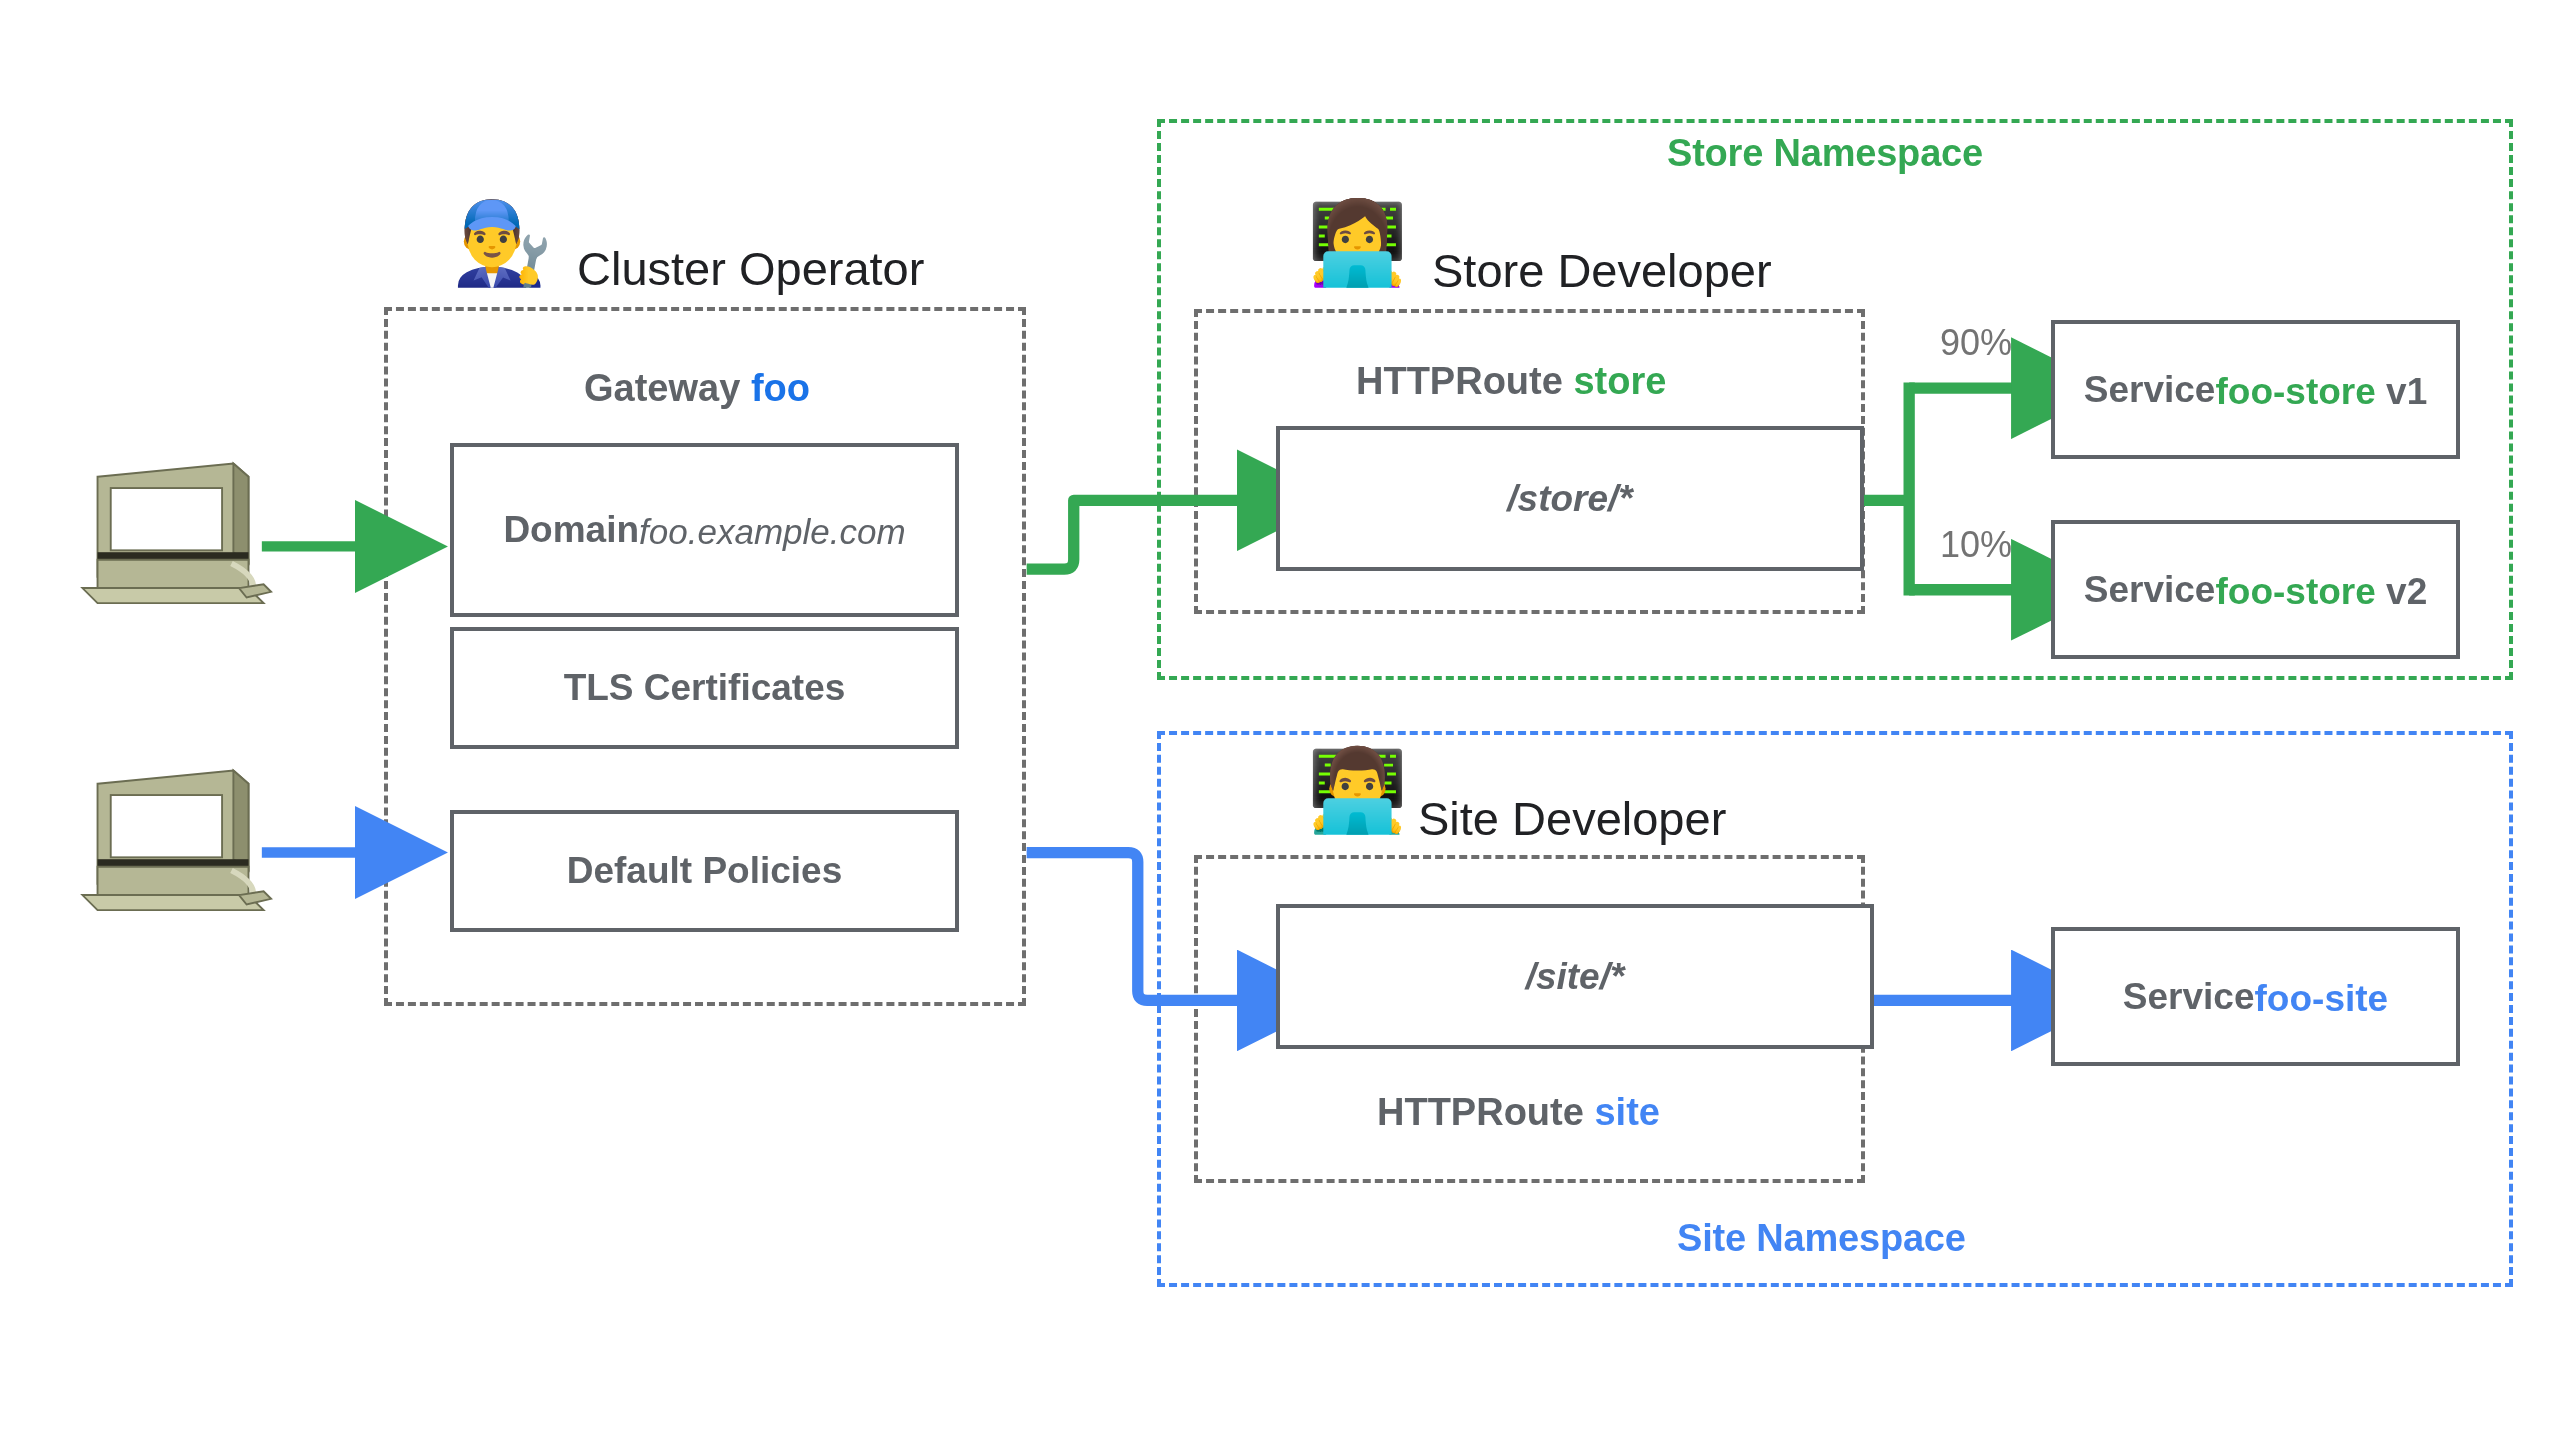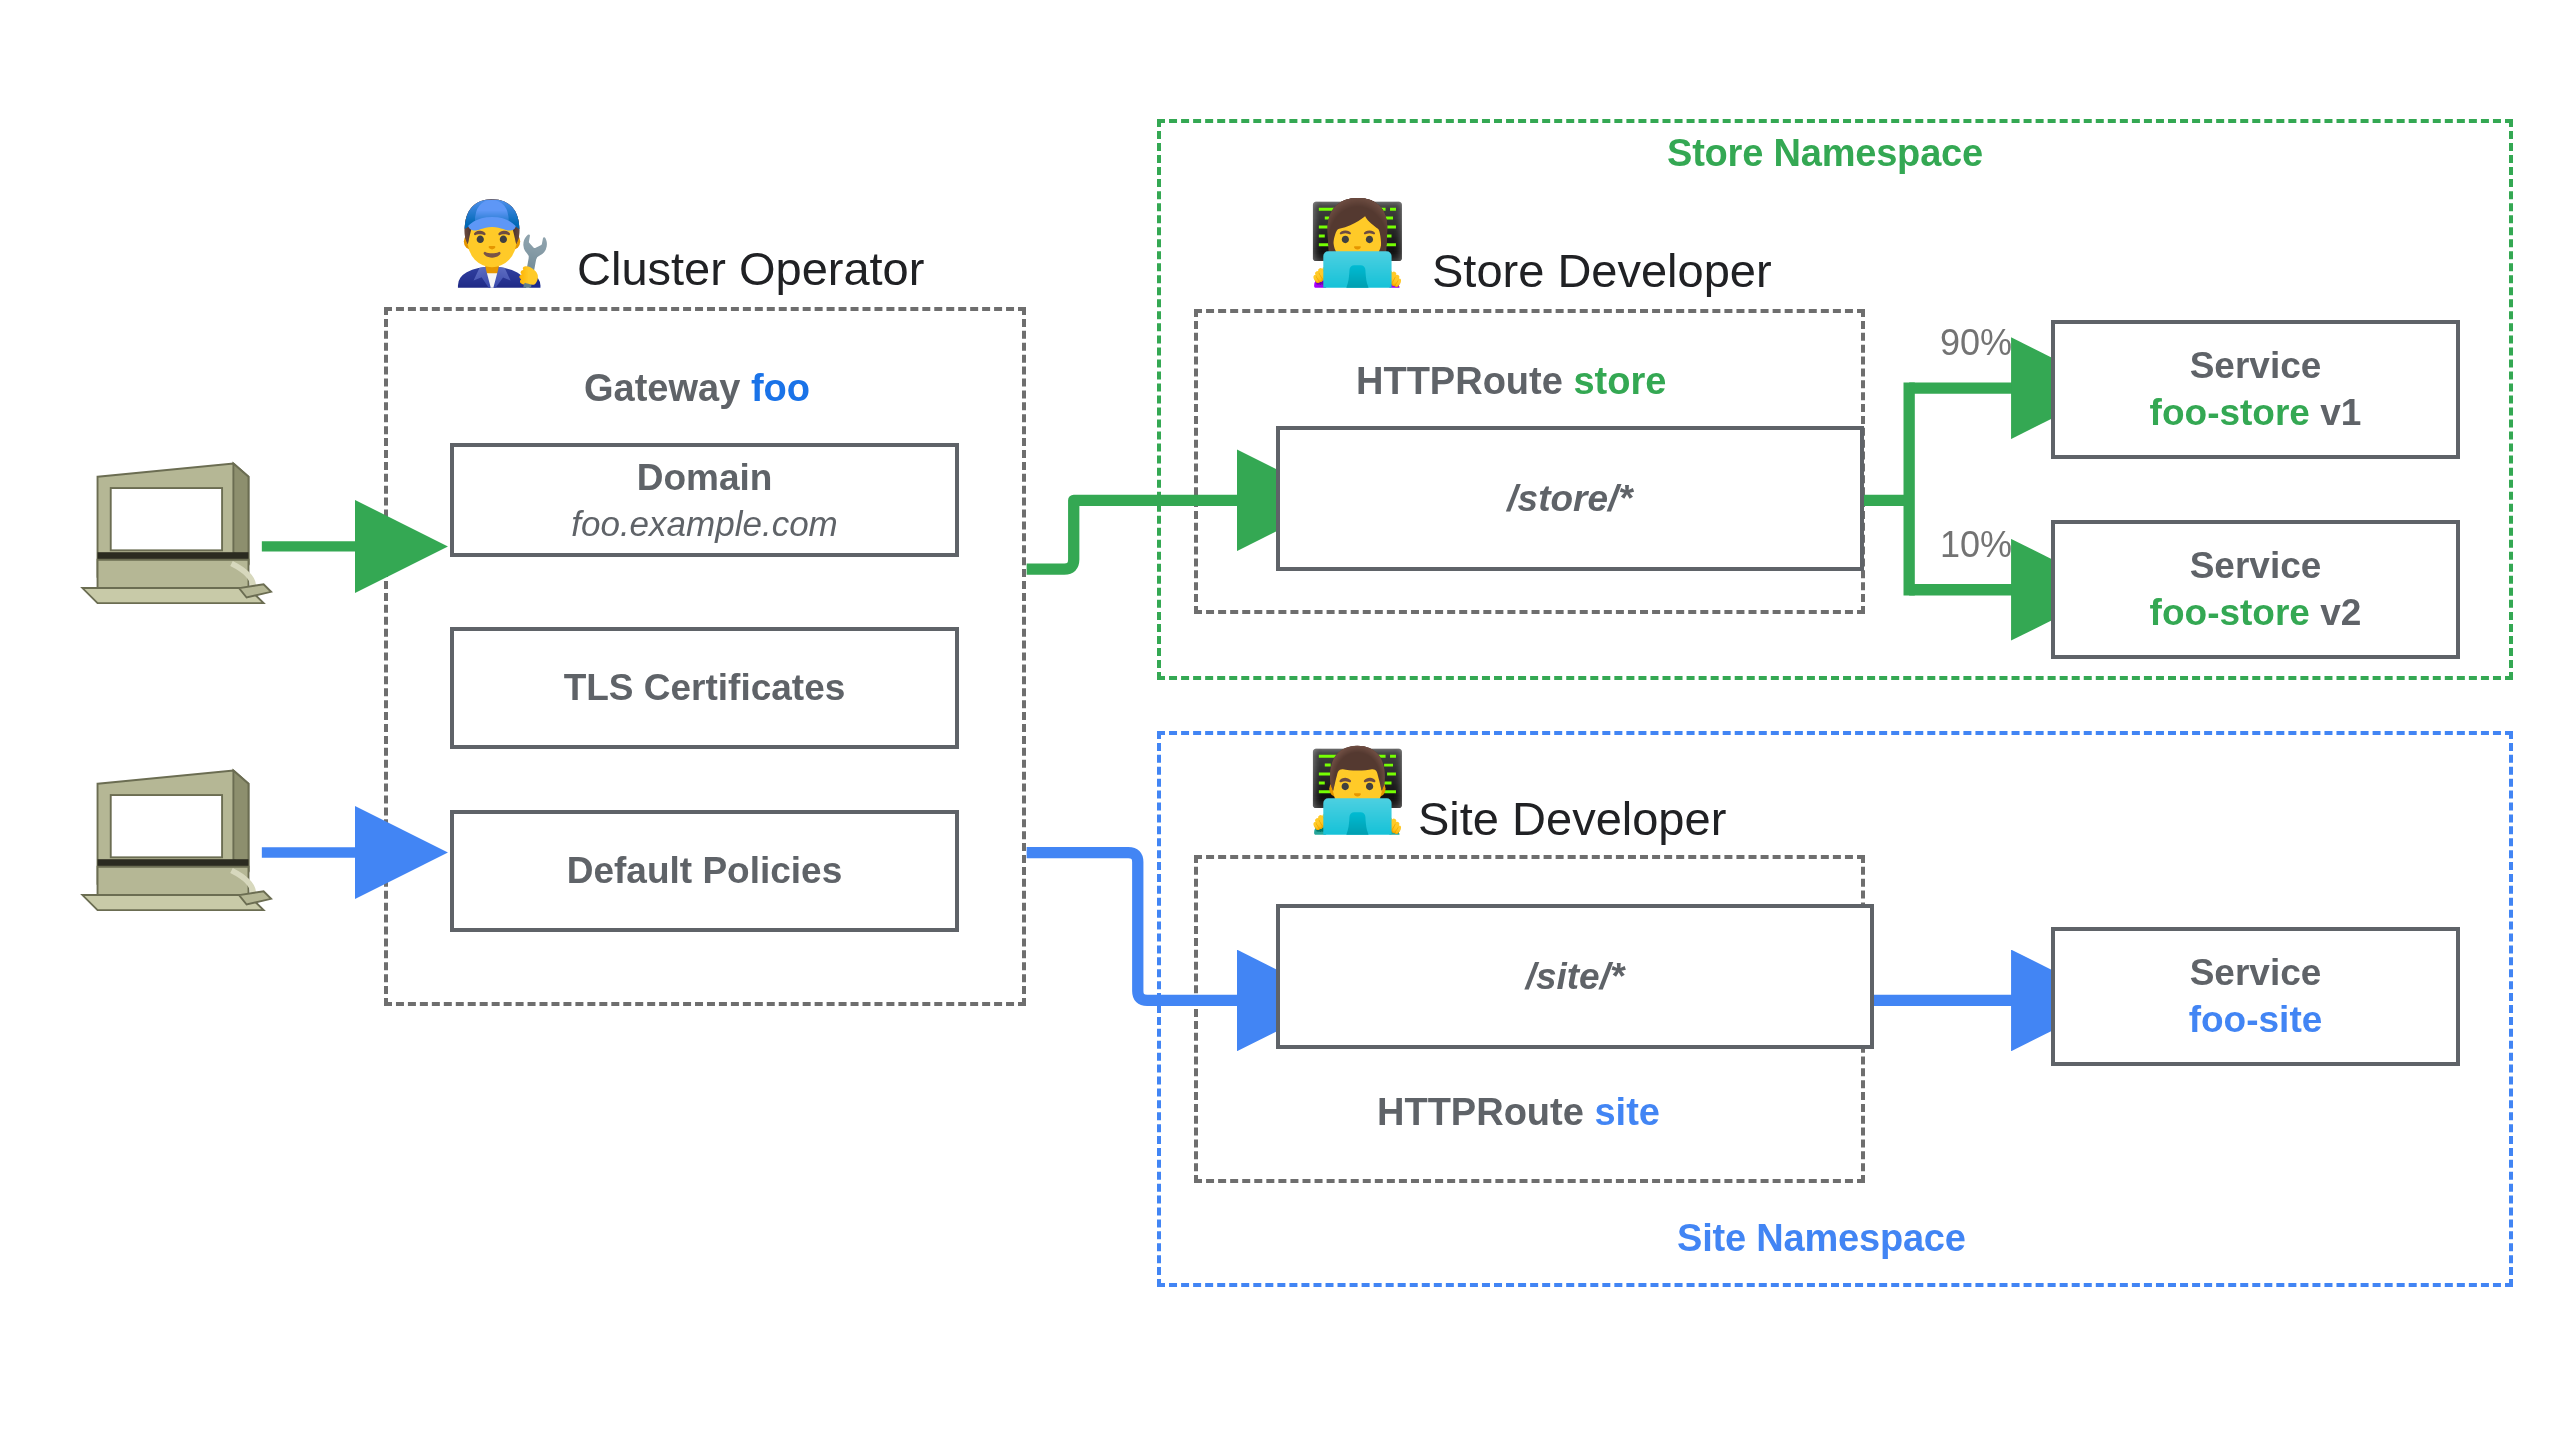--- a/index.html
+++ b/index.html
@@ -49,27 +49,27 @@
   .grp-gateway { left: 384px;  top: 307px; width: 642px; height: 699px; }
   .grp-store   { left: 1194px; top: 309px; width: 671px; height: 305px; }
   .grp-site    { left: 1194px; top: 855px; width: 671px; height: 328px; }
 
   
   .box {
     border: 4.7px solid #5f6368;
     background: #ffffff;
     box-sizing: border-box;
     display: flex;
-    flex-direction: column;
+    flex-direction: row;
     align-items: center;
     justify-content: center;
     text-align: center;
     line-height: 1.18;
   }
-  .box-domain  { left: 450px;  top: 443px;  width: 509px; height: 114px; }
+  .box-domain  { left: 450px;  top: 443px;  width: 509px; height: 174px; }
   .box-tls     { left: 450px;  top: 627px;  width: 509px; height: 122px; }
   .box-policy  { left: 450px;  top: 810px;  width: 509px; height: 122px; }
   .box-store-path { left: 1276px; top: 426px; width: 588px; height: 145px; }
   .box-site-path  { left: 1276px; top: 904px; width: 598px; height: 145px; }
   .box-svc-v1  { left: 2051px; top: 320px; width: 409px; height: 139px; }
   .box-svc-v2  { left: 2051px; top: 520px; width: 409px; height: 139px; }
   .box-svc-site{ left: 2051px; top: 927px; width: 409px; height: 139px; }
 
   .box-title {
     font-size: 37px;

